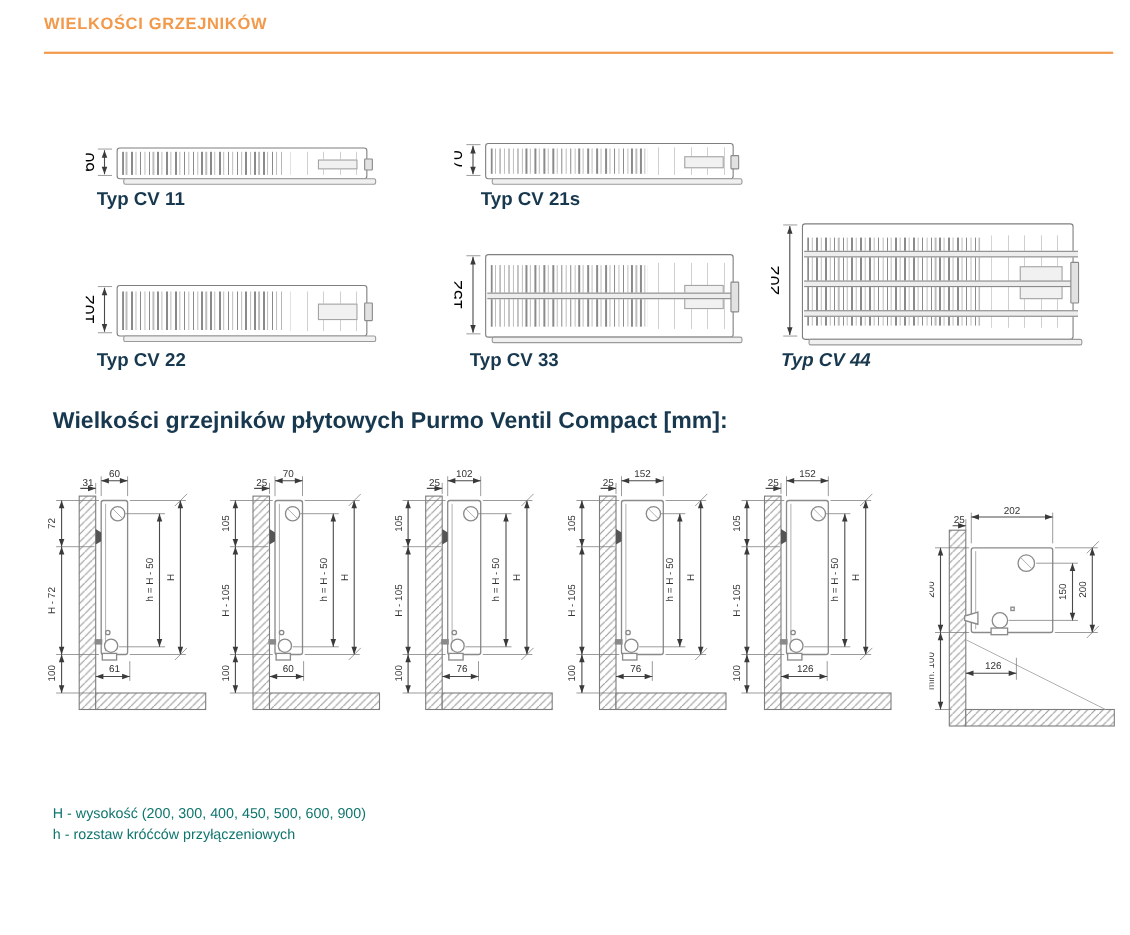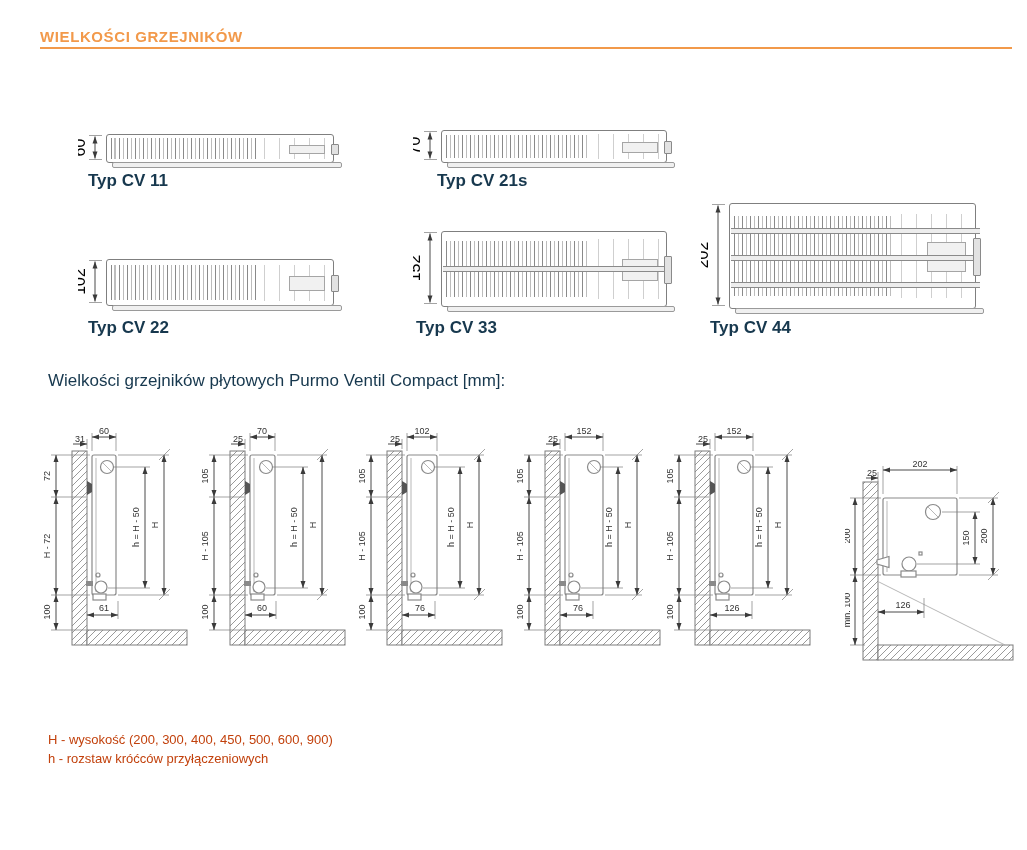--- a/index.html
+++ b/index.html
@@ -1,19 +1,19 @@
 <!DOCTYPE html>
 <html><head>
 <meta charset="utf-8">
 <style>
   html,body{margin:0;padding:0;background:#fff;}
   #page{position:relative;width:1027px;height:850px;background:#ffffff;overflow:hidden;
         font-family:"Liberation Sans",sans-serif;}
   
-  .hdr-title{position:absolute;left:40px;top:28px;font-size:15px;font-weight:bold;
+  .hdr-title{position:absolute;left:40px;top:13px;font-size:15px;font-weight:bold;
              letter-spacing:.6px;color:#F2994A;}
   .hdr-rule{position:absolute;left:40px;top:47px;width:972px;height:2px;background:#F2994A;}
   
   .cs{position:absolute;display:flex;align-items:stretch;gap:4px;}
   .rad{position:relative;background:#fff;border:1.5px solid #7f7f7f;border-radius:3px;}
   .fins{position:absolute;left:4px;top:12%;bottom:12%;width:64%;
         background:repeating-linear-gradient(90deg,#8a8a8a 0 1.5px,transparent 1.5px 8px),
                    repeating-linear-gradient(90deg,#bdbdbd 0 1px,transparent 1px 8px);
         background-position:0 0,4px 0;}
   .endzone{position:absolute;right:3px;top:10%;bottom:10%;width:29%;
@@ -21,32 +21,32 @@
   .vbody{position:absolute;right:8%;top:33%;height:34%;width:52%;
          border:1px solid #a5a5a5;background:#f1f1f1;}
   .cap{position:absolute;right:-6px;top:33%;height:34%;width:6px;background:#e2e2e2;
        border:1px solid #8a8a8a;border-radius:1px;}
   .base{position:absolute;left:5px;right:-9px;bottom:-6px;height:4px;background:#f0f0f0;
         border:1px solid #9a9a9a;border-radius:2px;}
   .hbar{position:absolute;left:1px;right:-5px;height:4px;background:#ededed;
         border-top:1.2px solid #8a8a8a;border-bottom:1.2px solid #8a8a8a;}
   .cs-label{position:absolute;font-weight:bold;font-size:17px;color:#17384E;}
   
-  .sec-title{position:absolute;left:48px;top:371px;font-size:17px;font-weight:normal;color:#17384E;}
+  .sec-title{position:absolute;left:48px;top:371px;font-size:21px;font-weight:bold;color:#17384E;}
   
   .tsvg{position:absolute;}
   .tsvg text{font-family:"Liberation Sans",sans-serif;font-size:9px;fill:#333;}
   .dim{stroke:#4a4a4a;stroke-width:1;fill:none;}
   .ext{stroke:#7d7d7d;stroke-width:.7;fill:none;}
   .draw{stroke:#8a8a8a;stroke-width:1.2;fill:#fff;}
   .thin{stroke:#a5a5a5;stroke-width:.8;fill:none;}
   .hrect{fill:url(#hatch);stroke:#7d7d7d;stroke-width:1;}
   .dk{fill:#555;stroke:none;}
   
-  .legend{position:absolute;left:48px;top:731px;color:#c2410c;font-size:13px;line-height:18.5px;}
+  .legend{position:absolute;left:48px;top:731px;color:#0f766e;font-size:13px;line-height:18.5px;}
 </style>
 </head>
 <body>
 
 <div id="page">
 
   <svg width="0" height="0" style="position:absolute" aria-hidden="true">
     <defs>
       <pattern id="hatch" width="7" height="7" patternUnits="userSpaceOnUse">
         <rect width="7" height="7" fill="#ffffff"></rect>
@@ -125,42 +125,42 @@
     <div class="rad" style="width:224px;height:74px;">
       <div class="fins"></div>
       <div class="endzone">
           <div class="vbody"></div>
         </div>
       <div class="hbar" style="top:46%;"></div>
       <div class="cap"></div>
       <div class="base"></div>
     </div>
   </div>
-  <div class="cs-label" style="left:416px;top:318px;">Typ CV 33</div>
+  <div class="cs-label" style="left:427px;top:318px;">Typ CV 33</div>
 
   <div class="cs" style="left:701px;top:203px;">
     <svg class="vdim" width="24" height="104">
       <line x1="11" y1="1.5" x2="24" y2="1.5" class="ext"></line>
         <line x1="11" y1="102.5" x2="24" y2="102.5" class="ext"></line>
       <line x1="17" y1="2.5" x2="17" y2="101.5" class="dim" marker-start="url(#arr)" marker-end="url(#arr)"></line>
       <text x="7" y="52" text-anchor="middle" transform="rotate(-90 7 52)">202</text>
     </svg>
     <div class="rad" style="width:245px;height:104px;">
       <div class="fins"></div>
       <div class="endzone">
           <div class="vbody"></div>
         </div>
       <div class="hbar" style="top:23%;"></div>
       <div class="hbar" style="top:49%;"></div>
       <div class="hbar" style="top:75%;"></div>
       <div class="cap"></div>
       <div class="base"></div>
     </div>
   </div>
-  <div class="cs-label" style="left:710px;top:318px;">Typ CV 44</div>
+  <div class="cs-label" style="left:710px;top:318px;font-style:italic;">Typ CV 44</div>
 
   <div class="sec-title">Wielkości grzejników płytowych Purmo Ventil Compact [mm]:</div>
 
   <svg class="tsvg" style="left:42px;top:425px;" width="150" height="240">
     <g>
       <rect x="30" y="26" width="15" height="194" class="hrect"></rect>
       <rect x="45" y="205" width="100" height="15" class="hrect"></rect>
     </g>
     <g>
       <rect x="50" y="30" width="24" height="140" rx="2" class="draw"></rect>

